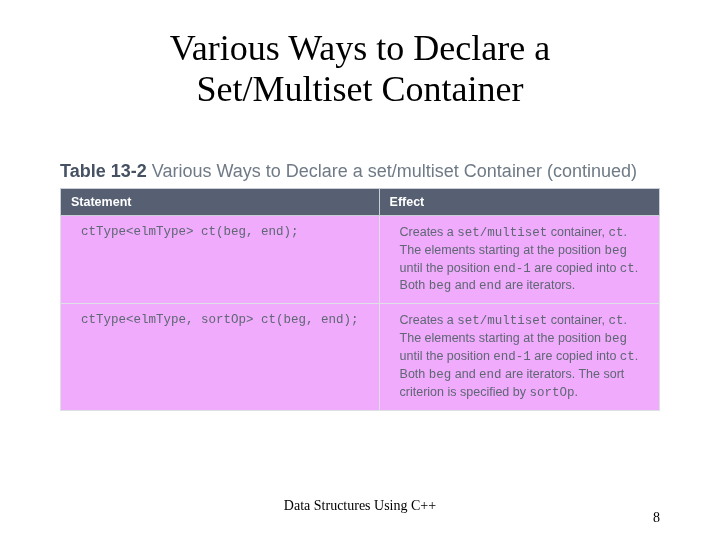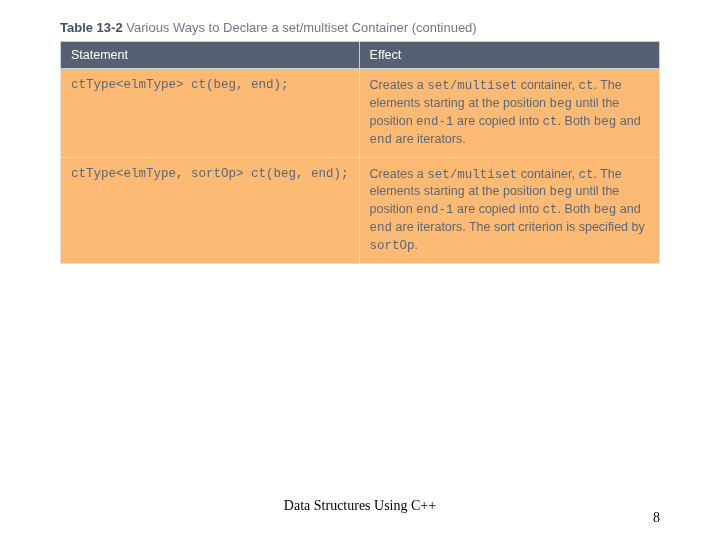--- a/index.html
+++ b/index.html
@@ -24,46 +24,46 @@
     line-height: 1.15;
     color: #000;
     margin: 8px auto 50px auto;
     max-width: 560px;
   }
   .table-wrap {
     margin: 0 10px;
   }
   .caption {
     font-family: Arial, Helvetica, sans-serif;
-    font-size: 13px;
+    font-size: 18px;
     color: #6f7a86;
     margin-bottom: 6px;
   }
   .caption .tbl-label {
     font-weight: 700;
     color: #465263;
   }
   table.decl {
     width: 100%;
     border-collapse: collapse;
     font-family: Arial, Helvetica, sans-serif;
     font-size: 12.5px;
   }
   table.decl thead th {
     background: #566072;
     color: #ffffff;
     text-align: left;
-    font-weight: 400;
+    font-weight: 700;
     padding: 6px 10px;
     border: 1px solid #c9cfd6;
   }
   table.decl tbody td {
-    background: #fdba74;
+    background: #f0abfc;
     color: #5e6773;
-    padding: 8px 10px;
+    padding: 8px 20px;
     vertical-align: top;
     border: 1px solid #dde1e6;
     line-height: 1.35;
   }
   table.decl tbody td.stmt {
     font-family: "Courier New", Courier, monospace;
     white-space: nowrap;
     width: 46%;
     color: #5e6773;
   }
@@ -88,20 +88,21 @@
     position: absolute;
     right: 60px;
     bottom: 0;
   }
 </style>
 </head>
 <body>
 
 <div class="slide">
 
+  <h1 class="title">Various Ways to Declare a Set/Multiset Container</h1>
 
   <div class="table-wrap">
     <div class="caption">
       <span class="tbl-label">Table 13-2</span>
       <span>Various Ways to Declare a set/multiset Container (continued)</span>
     </div>
 
     <table class="decl">
       <thead>
         <tr>

